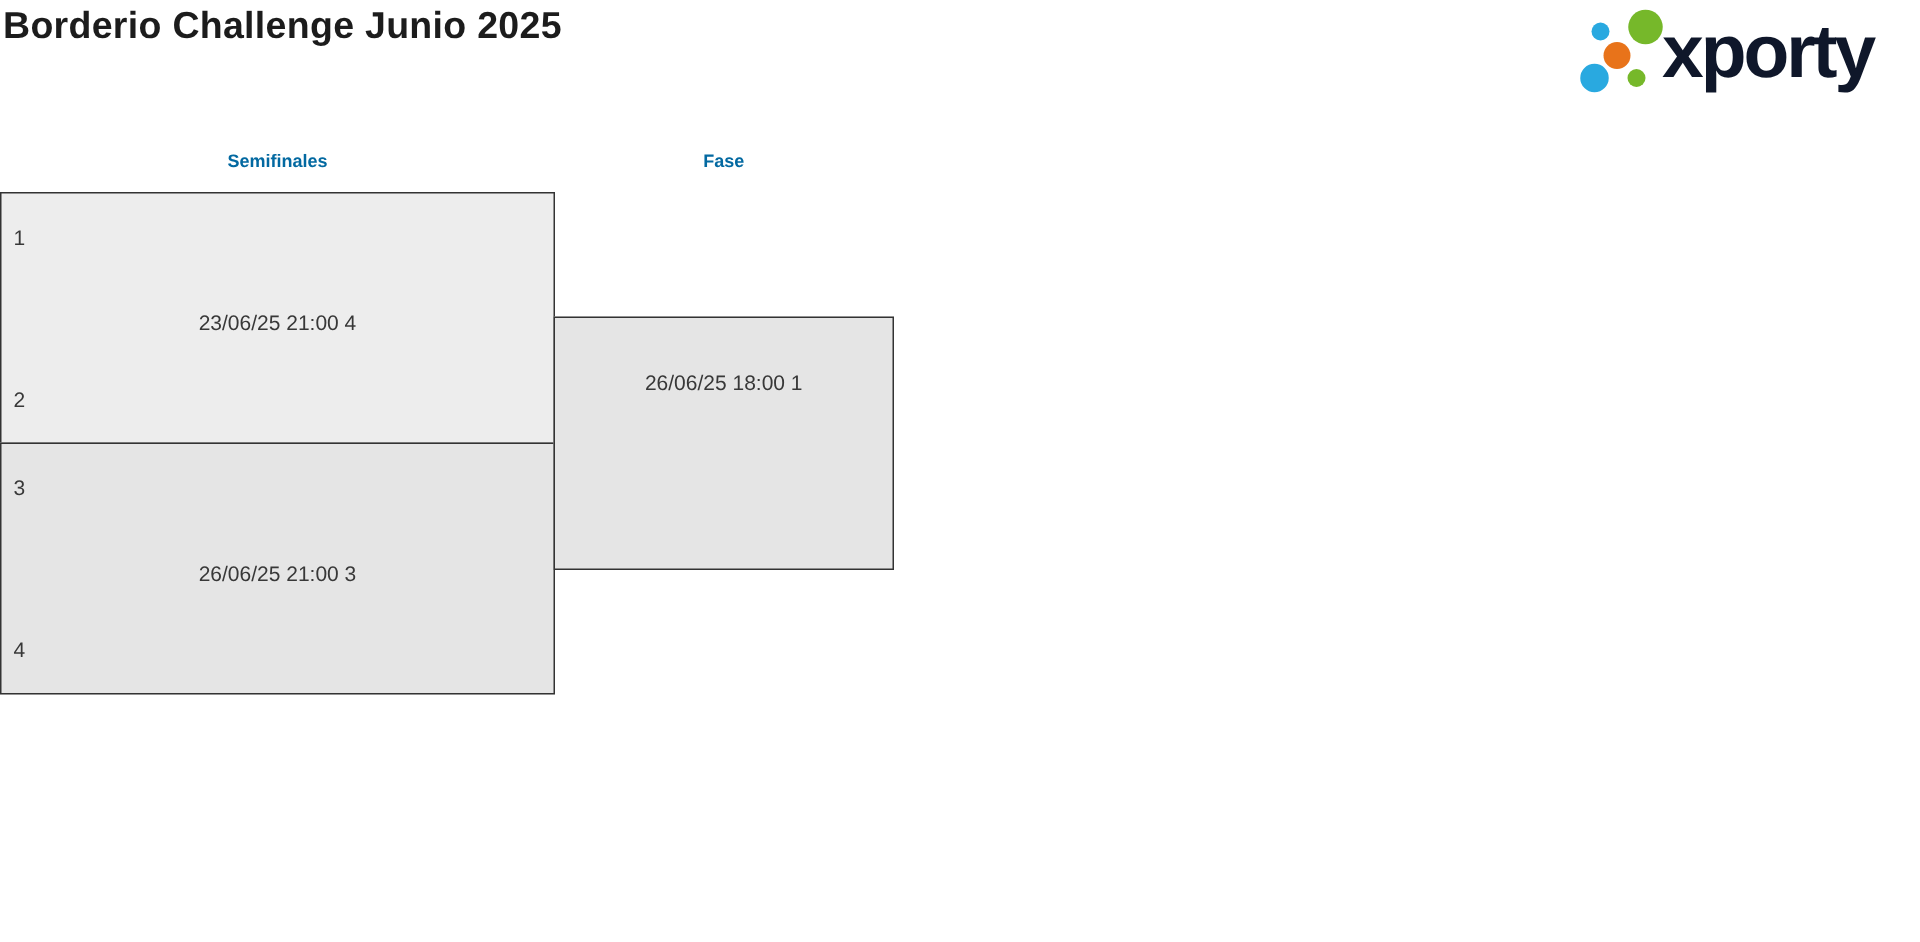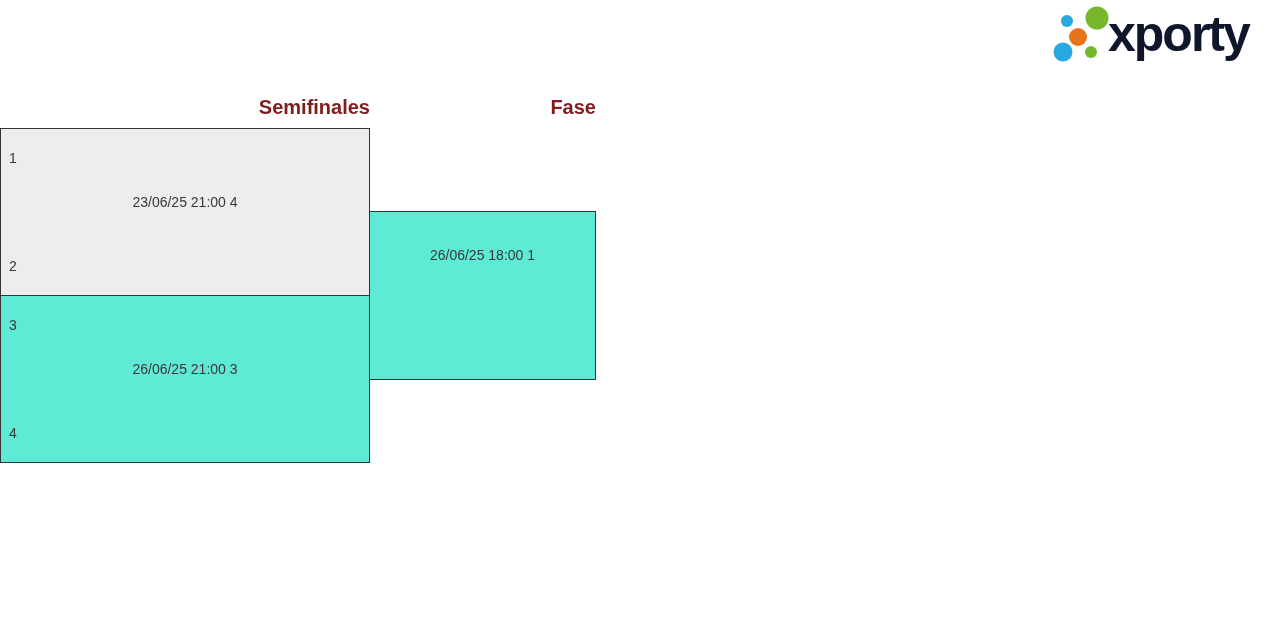--- a/index.html
+++ b/index.html
@@ -45,33 +45,33 @@
     font-weight: 800;
     letter-spacing: -2px;
     line-height: 1;
     color: #0f172a;
   }
 
   
   .round-header {
     position: absolute;
     top: 97px;
-    font-size: 20px;
+    font-size: 12px;
     font-weight: 600;
     line-height: 20px;
-    color: #7f1d1d;
-    text-align: right;
+    color: #0369a1;
+    text-align: center;
   }
   .round-header.semis { left: 0; width: 370px; }
   .round-header.final { left: 369px; width: 227px; }
 
   .match {
     position: absolute;
     border: 1px solid #333333;
-    background: #5eead4;
+    background: #e5e5e5;
   }
   .match.highlight { background: #ededed; }
 
   .match-1 { left: 0;     top: 128px; width: 370px; height: 168px; }
   .match-2 { left: 0;     top: 295px; width: 370px; height: 168px; }
   .match-f { left: 369px; top: 211px; width: 227px; height: 169px; }
 
   .seed {
     position: absolute;
     left: 8px;
@@ -84,27 +84,28 @@
 
   .schedule {
     position: absolute;
     left: 0;
     width: 100%;
     text-align: center;
     font-size: 14px;
     line-height: 20px;
     color: #383838;
   }
-  .match-1 .schedule, .match-2 .schedule { top: 63px; }
+  .match-1 .schedule, .match-2 .schedule { top: 76px; }
   .match-f .schedule { top: 33px; }
 </style>
 </head>
 <body>
 
 <div class="page-title">
+  <div>Borderio Challenge Junio 2025</div>
 </div>
 
 <div class="logo">
   <svg class="logo-dots" viewBox="0 0 70 66" xmlns="http://www.w3.org/2000/svg">
     <circle cx="19" cy="19" r="6" fill="#29a9e0"></circle>
     <circle cx="49" cy="16" r="11.5" fill="#76b82a"></circle>
     <circle cx="30" cy="35" r="9" fill="#e8731a"></circle>
     <circle cx="15" cy="50" r="9.5" fill="#29a9e0"></circle>
     <circle cx="43" cy="50" r="6" fill="#76b82a"></circle>
   </svg>

